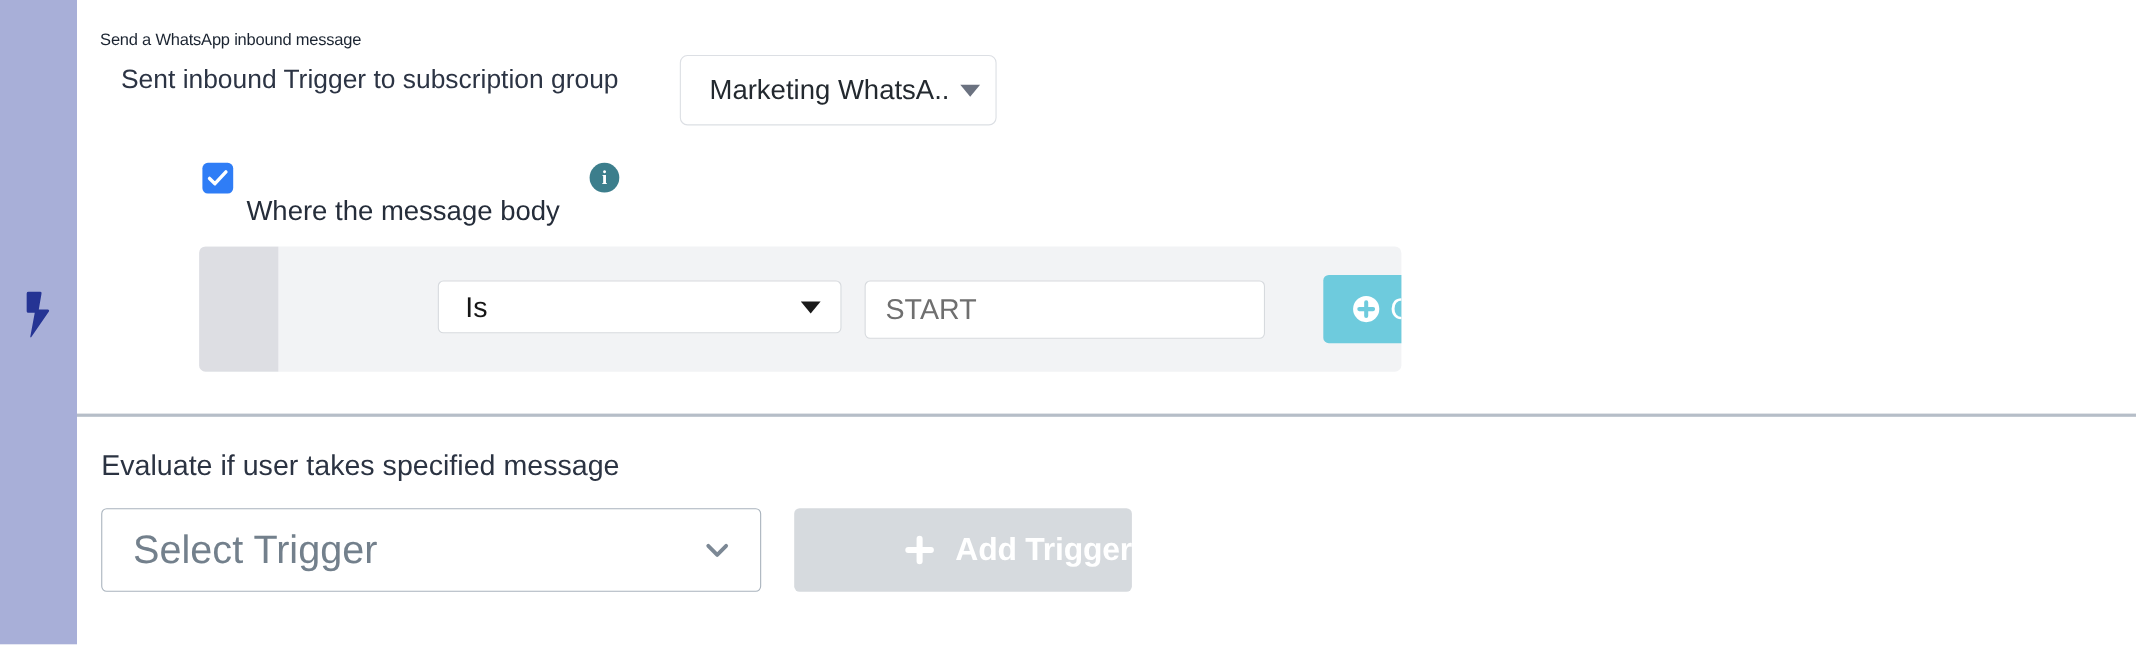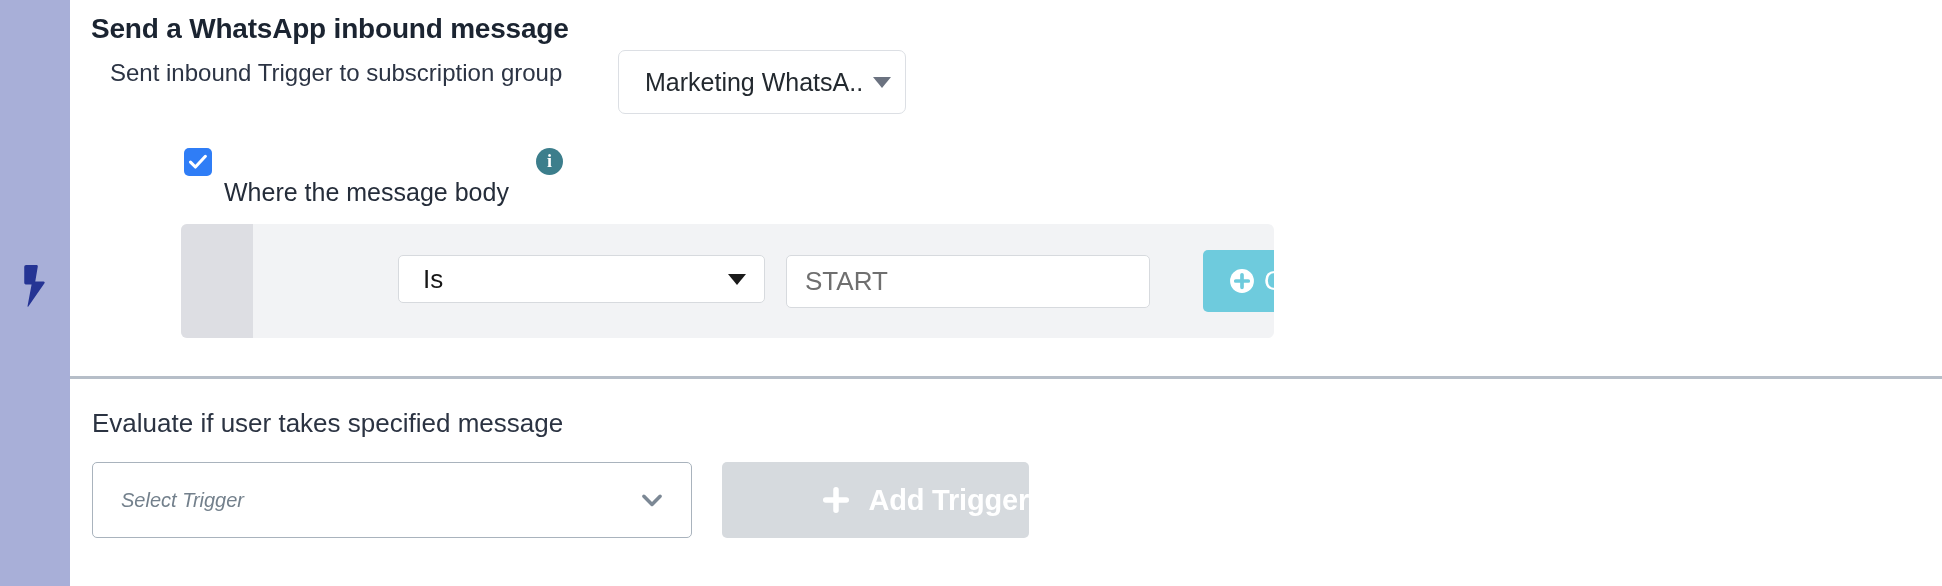--- a/index.html
+++ b/index.html
@@ -40,23 +40,23 @@
     position: absolute;
     left: 70px; top: 0;
     width: 1872px;
     height: 377px;
     background: #ffffff;
   }
 
   #card-title {
     position: absolute;
     left: 21px;
-    top: 13px;
-    font-size: 28px;
-    font-weight: bold;
+    top: 28px;
+    font-size: 15px;
+    font-weight: normal;
     letter-spacing: -0.2px;
     color: #1b2431;
     white-space: nowrap;
   }
 
   #subscription-row {
     position: absolute;
     left: 0;
     top: 50px;
     width: 100%;
@@ -280,22 +280,21 @@
     background: #ffffff;
     border: 1px solid #a9b3bd;
     border-radius: 5px;
     display: flex;
     align-items: center;
     padding: 0 24px 0 28px;
     cursor: pointer;
   }
   #trigger-select-value {
     flex: 1;
-    font-size: 20px;
-    font-style: italic;
+    font-size: 36px;
     color: #73808c;
     white-space: nowrap;
   }
   #trigger-chevron-icon {
     width: 30px;
     height: 30px;
     flex: 0 0 auto;
     color: #7c8895;
   }
   #trigger-chevron-icon svg { display: block; width: 100%; height: 100%; }

